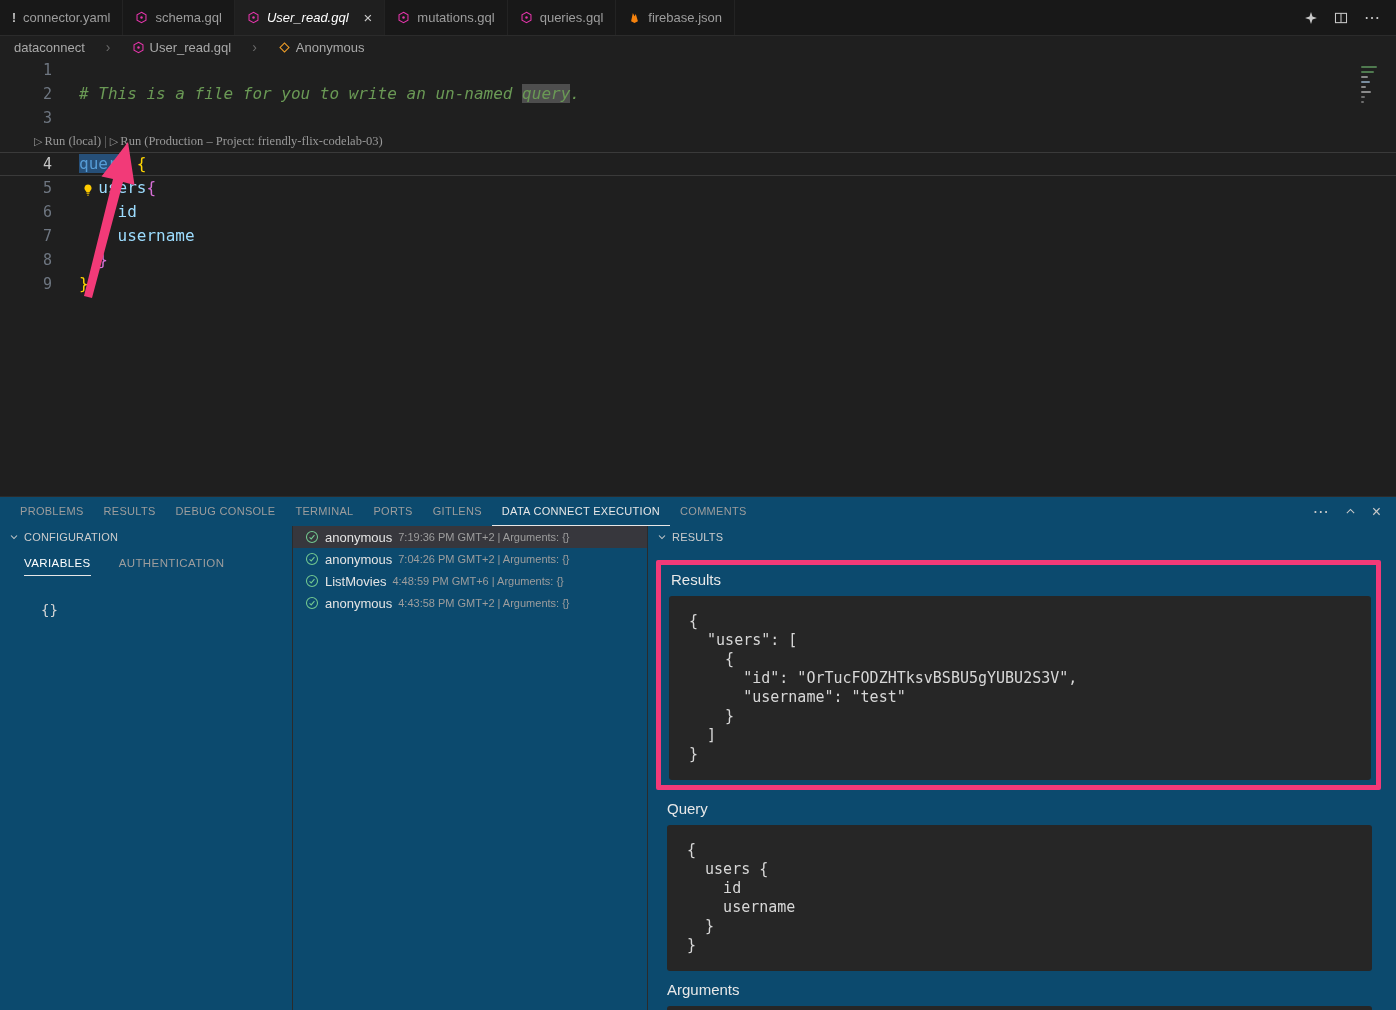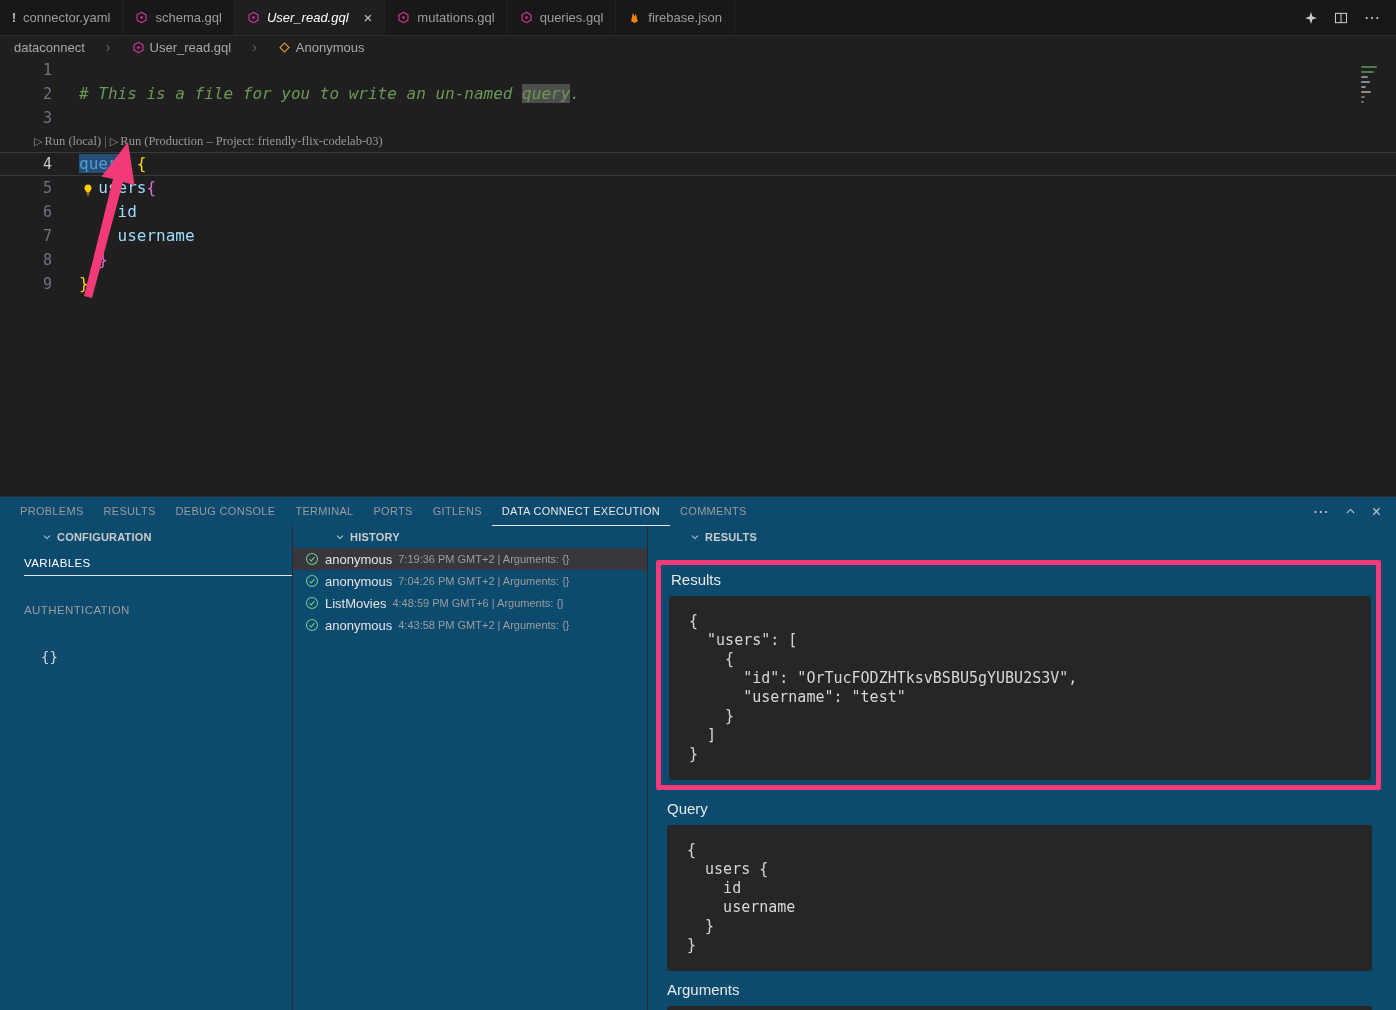--- a/index.html
+++ b/index.html
@@ -50,25 +50,25 @@
   .mm { height:2px; margin:3px 0; border-radius:1px; }
   .arrow-svg { position:absolute; inset:0; pointer-events:none; z-index:6; }
 
   
   .panel { position:absolute; top:496px; left:0; right:0; bottom:0; background:#0c4a6e; border-top:1px solid #2b2b2b; }
   .panel-tabs { height:29px; display:flex; align-items:center; padding-left:10px; }
   .ptab { padding:0 10px; height:100%; display:flex; align-items:center; font-size:11px; letter-spacing:.3px; color:#9d9d9d; border-bottom:1px solid transparent; cursor:pointer; white-space:nowrap; }
   .ptab.active { color:#e7e7e7; border-bottom-color:#e7e7e7;text-align:center; }
   .panel-actions { margin-left:auto; display:flex; align-items:center; gap:15px; padding-right:15px; }
   .panel-body { position:absolute; top:29px; left:0; right:0; bottom:0; display:flex; }
-  .sec-header { height:22px; display:flex; align-items:center; gap:4px; padding-left:8px; font-size:11px; font-weight:700; color:#cccccc; letter-spacing:.2px;margin-left:33px; }
+  .sec-header { height:22px; display:flex; align-items:center; gap:4px; padding-left:8px; font-size:11px; font-weight:400; color:#cccccc; letter-spacing:.2px; }
   .chev { display:flex; align-items:center; }
 
   .col-config { width:293px; flex:none; position:relative; border-right:1px solid #2b2b2b; }
-  .cfg-tabs { display:flex; gap:28px; padding:9px 0 0 24px;flex-direction:column; }
+  .cfg-tabs { display:flex; gap:28px; padding:9px 0 0 24px; }
   .cfg-tab { font-size:11.5px; letter-spacing:.4px; color:#9d9d9d; padding-bottom:6px; border-bottom:1px solid transparent; cursor:pointer; }
   .cfg-tab.active { color:#ffffff; border-bottom-color:#e7e7e7; }
   .cfg-value { margin:26px 0 0 41px; font-family:"DejaVu Sans Mono", monospace; font-size:14px; color:#d4d4d4; }
   .rerun-btn { position:absolute; left:19px; right:21px; bottom:11px; height:26px; background:#0078d4; color:#ffffff; font-size:13px; border:none; border-radius:2px; cursor:pointer; font-family:"Liberation Sans", sans-serif; }
 
   .col-history { width:355px; flex:none; border-right:1px solid #2b2b2b; }
   .hist-item { height:22px; display:flex; align-items:center; gap:6px; padding-left:12px; font-size:13px; cursor:pointer; white-space:nowrap; overflow:hidden; }
   .hist-item.selected { background:#37373d; }
   .hist-check { display:flex; align-items:center; flex:none; }
   .hist-name { color:#e4e4e4; }
@@ -251,28 +251,20 @@
           <span>CONFIGURATION</span>
         </div>
         <div class="cfg-tabs" id="cfg-tabs">
             <span class="cfg-tab active">VARIABLES</span>
             <span class="cfg-tab">AUTHENTICATION</span>
           </div>
         <div class="cfg-value">{}</div>
       </div>
 
       <div class="col-history">
-        <div class="sec-header">
-          <span class="chev">
-            <svg viewBox="0 0 16 16" width="12" height="12">
-                <path d="M4 6l4 4 4-4" fill="none" stroke="#cccccc" stroke-width="1.4"></path>
-              </svg>
-          </span>
-          <span>HISTORY</span>
-        </div>
         <div id="history-list">
             <div class="hist-item selected">
               <span class="hist-check">
                 <svg viewBox="0 0 16 16" width="14" height="14">
                   <circle cx="8" cy="8" r="6.3" fill="none" stroke="#73c991" stroke-width="1.2"></circle>
                   <path d="M5.2 8.3l1.9 1.9 3.7-4.4" fill="none" stroke="#73c991" stroke-width="1.2"></path>
                 </svg>
               </span>
               <span class="hist-name">anonymous</span>
               <span class="hist-meta">7:19:36 PM GMT+2 | Arguments: {}</span>

